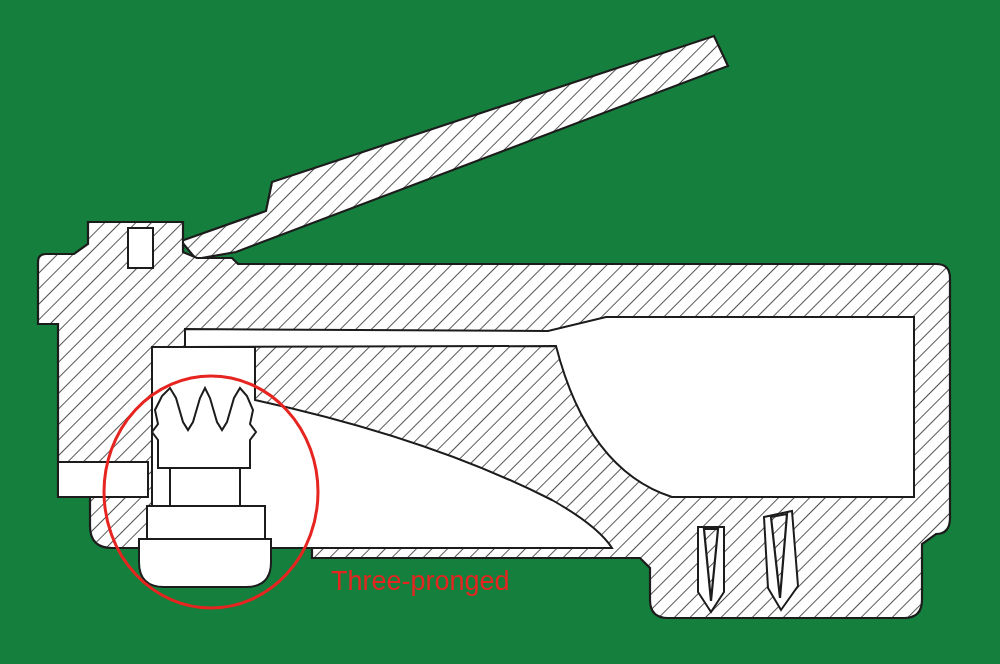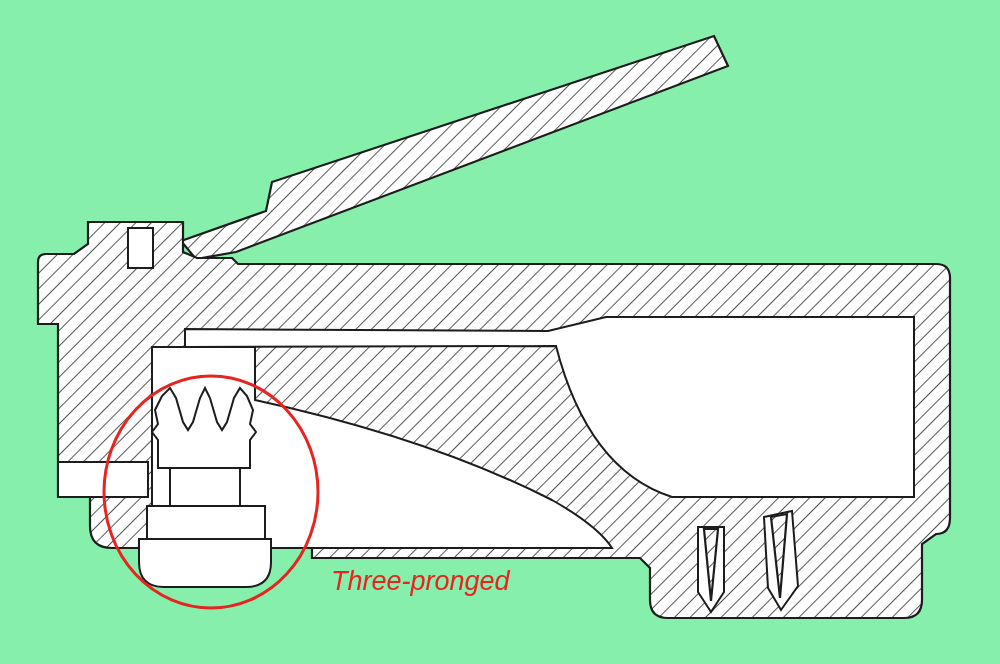--- a/index.html
+++ b/index.html
@@ -1,23 +1,22 @@
 <!DOCTYPE html>
 <html><head>
 <meta charset="utf-8">
 <style>
   html, body { margin: 0; padding: 0; background: #ffffff; }
   .stage {
     position: relative;
     width: 1000px;
     height: 664px;
-    background: #86efac;
+    background: #15803d;
     overflow: hidden;
     font-family: "Liberation Sans", sans-serif;
-    font-style: italic;
   }
   .stage svg { position: absolute; inset: 0; display: block; }
   .ln {
     stroke: #1c1c1c;
     stroke-width: 2.2;
     stroke-linejoin: miter;
   }
   .hatched { fill: url(#hatch); }
   .cavity  { fill: #ffffff; stroke-width: 2; }
   .pin     { fill: #ffffff; stroke-width: 2; }

